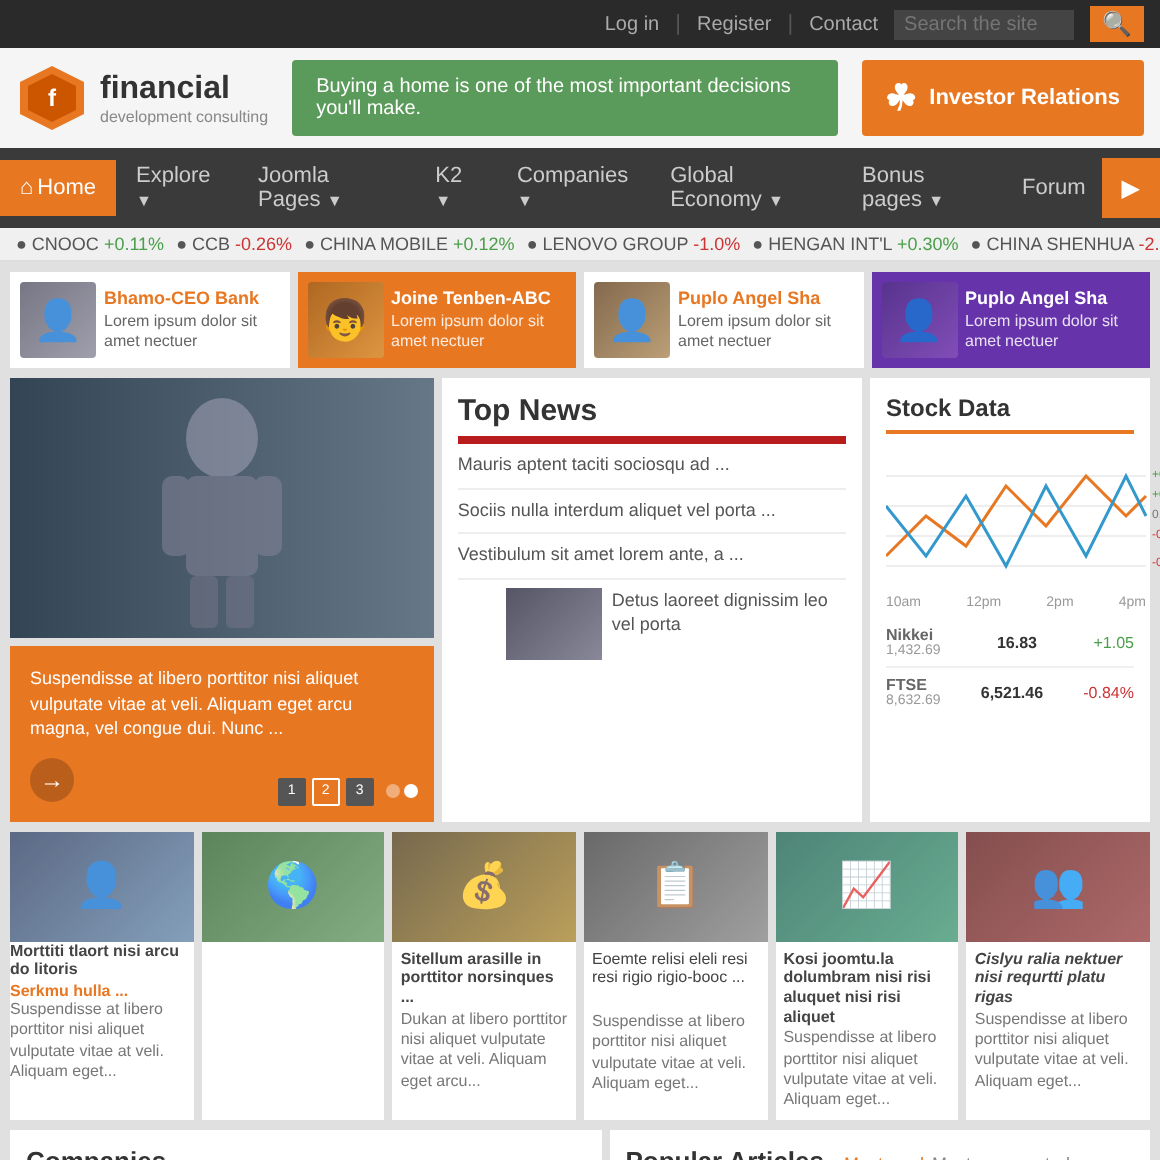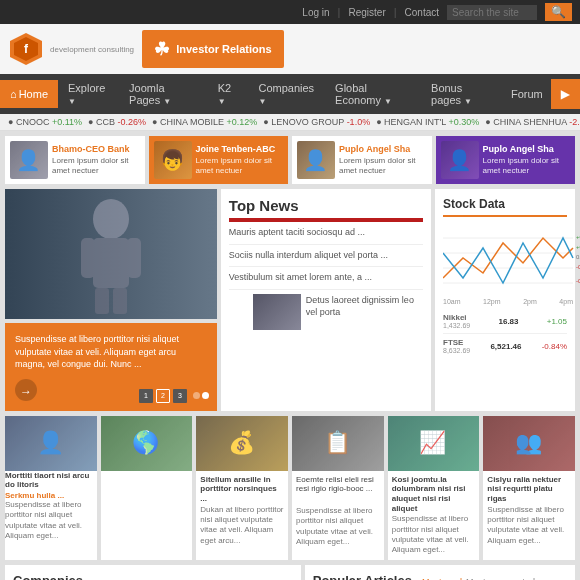--- a/index.html
+++ b/index.html
@@ -24,22 +24,26 @@
 <div style="display:flex;align-items:center;background:#f5f5f5;padding:6px 8px;gap:8px;">
   <div style="display:flex;align-items:center;gap:6px;min-width:120px;">
     <div style="position:relative;width:36px;height:36px;">
       <svg width="36" height="36" viewBox="0 0 36 36">
         <polygon points="18,2 34,10 34,26 18,34 2,26 2,10" fill="#e87722"></polygon>
         <polygon points="18,6 30,12 30,24 18,30 6,24 6,12" fill="#cc5500"></polygon>
         <text x="18" y="22" text-anchor="middle" font-size="12" fill="white" font-weight="bold">f</text>
       </svg>
     </div>
     <div>
+      <div style="font-size:16px;font-weight:bold;color:#333;">financial</div>
       <div style="font-size:8px;color:#888;">development  consulting</div>
     </div>
+  </div>
+  <div style="flex:1;background:#5a9a5a;color:white;padding:8px 12px;font-size:10px;border-radius:2px;margin:0 4px;">
+    <span>Buying a home is one of the most important decisions you'll make.</span>
   </div>
   <div style="background:#e87722;color:white;padding:8px 12px;display:flex;align-items:center;gap:6px;font-size:11px;font-weight:bold;border-radius:2px;">
     <span style="font-size:18px;">☘</span>
     <span>Investor Relations</span>
   </div>
 </div>
 
 <nav style="background:#3a3a3a;display:flex;align-items:center;">
   <a href="#" style="background:#e87722;color:white;padding:8px 10px;font-size:11px;text-decoration:none;display:flex;align-items:center;gap:2px;">
     <span>⌂</span>
@@ -259,21 +263,21 @@
     <div style="flex:1;background:white;">
       <div style="width:100%;height:55px;background:linear-gradient(135deg,#226655,#449977);display:flex;align-items:center;justify-content:center;font-size:22px;color:white;opacity:0.8;">📈</div>
       <div style="padding:4px;">
         <div style="font-size:8px;font-weight:bold;color:#444;margin-bottom:1px;line-height:1.2;">Kosi joomtu.la dolumbram nisi risi aluquet nisi risi aliquet</div>
         <div style="font-size:8px;color:#777;line-height:1.3;">Suspendisse at libero porttitor nisi aliquet vulputate vitae at veli. Aliquam eget...</div>
       </div>
     </div>
     <div style="flex:1;background:white;">
       <div style="width:100%;height:55px;background:linear-gradient(135deg,#662222,#994444);display:flex;align-items:center;justify-content:center;font-size:22px;color:white;opacity:0.8;">👥</div>
       <div style="padding:4px;">
-        <div style="font-size:8px;font-weight:bold;color:#444;margin-bottom:1px;line-height:1.2;">Cislyu ralia nektuer nisi requrtti platu rigas</div>
+        <div style="font-size:8px;font-weight:bold;color:#444;margin-bottom:1px;line-height:1.2;font-style:italic;">Cislyu ralia nektuer nisi requrtti platu rigas</div>
         <div style="font-size:8px;color:#777;line-height:1.3;">Suspendisse at libero porttitor nisi aliquet vulputate vitae at veli. Aliquam eget...</div>
       </div>
     </div>
   </div>
 
   <div style="display:flex;gap:4px;">
 
     <div style="flex:1.1;background:white;padding:8px;">
       <div style="font-size:13px;font-weight:bold;color:#333;border-bottom:2px solid #e87722;padding-bottom:4px;margin-bottom:6px;">Companies</div>
 

